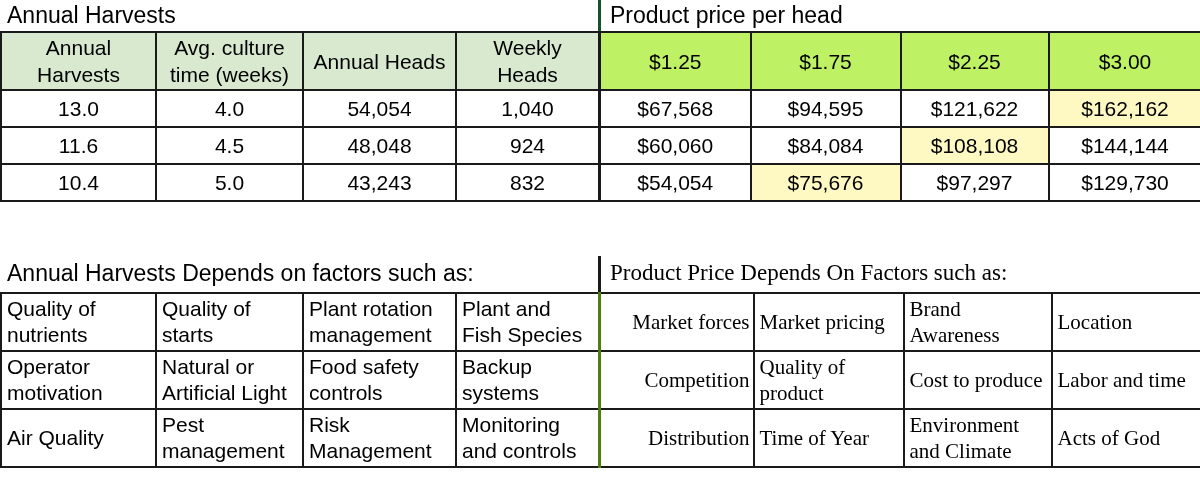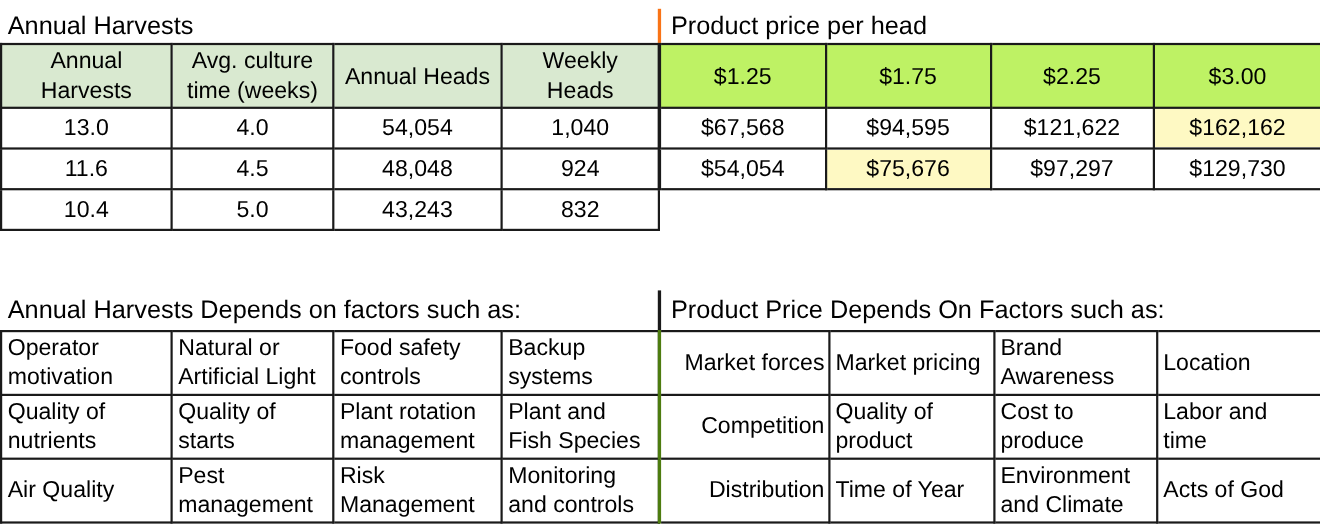--- a/index.html
+++ b/index.html
@@ -12,21 +12,20 @@
     height: 477px;
     font-family: "Liberation Sans", sans-serif;
     color: #000000;
     overflow: hidden;
   }
   .page {
     position: relative;
     width: 1200px;
     height: 364px;
     background: #ffffff;
-    margin-top: 8px;
   }
 
   
   .top-section {
     position: absolute;
     left: 0;
     top: 0;
     width: 1200px;
     height: 230px;
     display: flex;
@@ -40,21 +39,21 @@
 
   .section-title {
     height: 31px;
     line-height: 30px;
     font-size: 23px;
     padding-left: 7px;
     white-space: nowrap;
     box-sizing: border-box;
   }
   .top-half.right .section-title {
-    border-left: 3px solid #f97316;
+    border-left: 3px solid #14532d;
     padding-left: 9px;
   }
 
   table.grid {
     border-collapse: collapse;
     table-layout: fixed;
     width: 100%;
   }
   table.grid td, table.grid th {
     border: 2px solid #1a1a1a;
@@ -95,21 +94,21 @@
   .bottom-section {
     position: absolute;
     left: 0;
     top: 256px;
     width: 1200px;
     height: 221px;
     display: flex;
   }
   .bottom-half { position: relative; box-sizing: border-box; }
   .bottom-half.left  { width: 598px; }
-  .bottom-half.right { width: 602px; }
+  .bottom-half.right { width: 602px; font-family: Liberation Serif, serif; }
 
   .bottom-half .section-title {
     height: 36px;
     line-height: 34px;
     font-size: 23px;
   }
   .bottom-half.right .section-title {
     border-left: 3px solid #1a1a1a;
     padding-left: 9px;
   }
@@ -197,20 +196,26 @@
           </tr>
         </thead>
         <tbody>
           <tr>
             <td>$67,568</td>
             <td>$94,595</td>
             <td>$121,622</td>
             <td class="cell-hi">$162,162</td>
           </tr>
           <tr>
+            <td>$60,060</td>
+            <td>$84,084</td>
+            <td class="cell-hi">$108,108</td>
+            <td>$144,144</td>
+          </tr>
+          <tr>
             <td>$54,054</td>
             <td class="cell-hi">$75,676</td>
             <td>$97,297</td>
             <td>$129,730</td>
           </tr>
         </tbody>
       </table>
     </div>
   </div>
 
@@ -220,32 +225,32 @@
       <div class="section-title">Annual Harvests Depends on factors such as:</div>
       <table class="factors factors-left">
         <colgroup>
           <col style="width:155px">
             <col style="width:147px">
           <col style="width:153px">
             <col style="width:143px">
         </colgroup>
         <tbody>
           <tr>
+            <td>Quality of nutrients</td>
+            <td>Quality of starts</td>
+            <td>Plant rotation management</td>
+            <td>Plant and Fish Species</td>
+          </tr>
+          <tr>
             <td>Operator motivation</td>
             <td>Natural or Artificial Light</td>
             <td>Food safety controls</td>
             <td>Backup systems</td>
           </tr>
           <tr>
-            <td>Quality of nutrients</td>
-            <td>Quality of starts</td>
-            <td>Plant rotation management</td>
-            <td>Plant and Fish Species</td>
-          </tr>
-          <tr>
             <td>Air Quality</td>
             <td>Pest management</td>
             <td>Risk Management</td>
             <td>Monitoring and controls</td>
           </tr>
         </tbody>
       </table>
     </div>
 
     <div class="bottom-half right">

